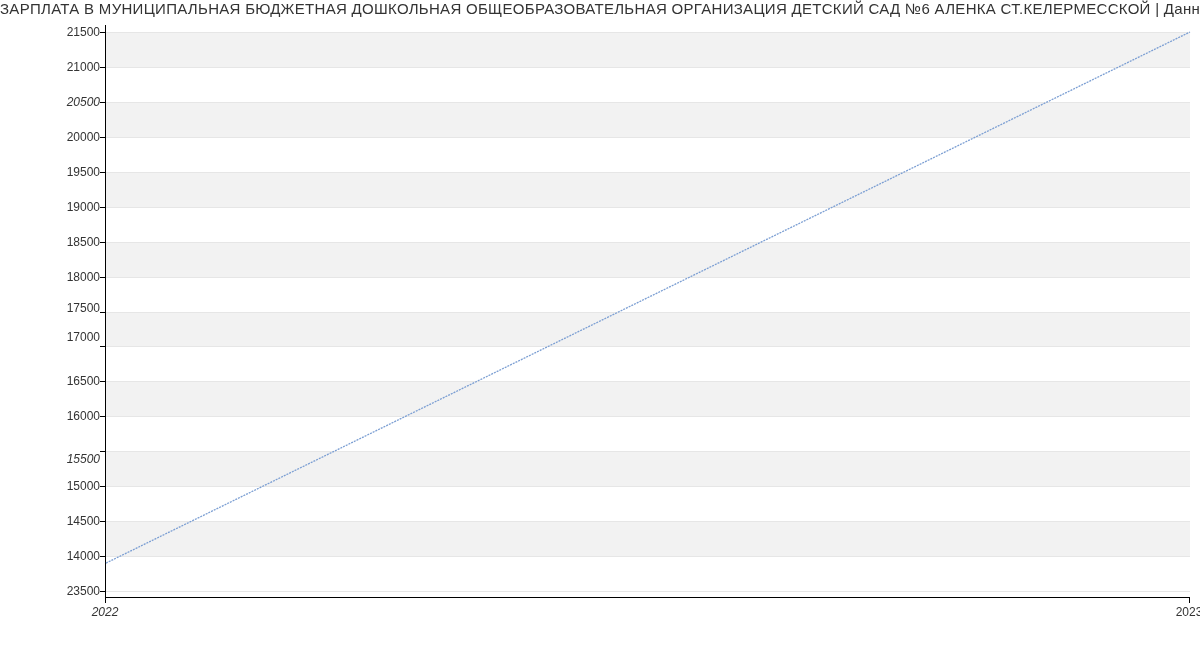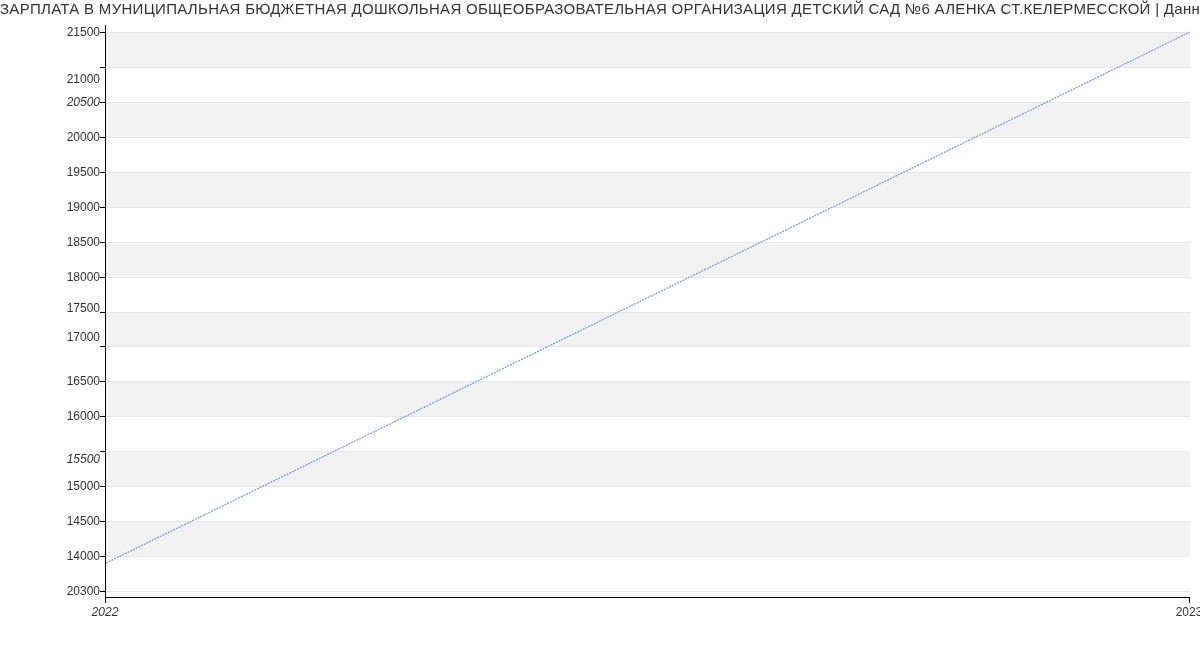--- a/index.html
+++ b/index.html
@@ -124,21 +124,21 @@
       <div class="gridline" style="top: 181.683px;"></div>
       <div class="gridline" style="top: 146.744px;"></div>
       <div class="gridline" style="top: 111.805px;"></div>
       <div class="gridline" style="top: 76.8659px;"></div>
       <div class="gridline" style="top: 41.9268px;"></div>
       <div class="gridline" style="top: 6.9878px;"></div>
       <svg class="series" id="series-svg">
       <path id="line-path" class="line-path" d="M0 538.060975609756 L1084 6.987804878048792 "></path>
     </svg>
   </div>
-<div class="y-tick-label" style="top: 591.012px;">20300</div>
+<div class="y-tick-label" style="top: 591.012px;">23500</div>
     <div class="y-tick-mark" style="top: 591.012px;"></div>
     <div class="y-tick-label" style="top: 556.073px;">14000</div>
     <div class="y-tick-mark" style="top: 556.073px;"></div>
     <div class="y-tick-label" style="top: 521.134px;">14500</div>
     <div class="y-tick-mark" style="top: 521.134px;"></div>
     <div class="y-tick-label" style="top: 486.195px;">15000</div>
     <div class="y-tick-mark" style="top: 486.195px;"></div>
     <div class="y-tick-label" style="top: 459px; font-style: italic;">15500</div>
     <div class="y-tick-mark" style="top: 451.256px;"></div>
     <div class="y-tick-label" style="top: 416.317px;">16000</div>
@@ -154,21 +154,21 @@
     <div class="y-tick-label" style="top: 241.622px;">18500</div>
     <div class="y-tick-mark" style="top: 241.622px;"></div>
     <div class="y-tick-label" style="top: 206.683px;">19000</div>
     <div class="y-tick-mark" style="top: 206.683px;"></div>
     <div class="y-tick-label" style="top: 171.744px;">19500</div>
     <div class="y-tick-mark" style="top: 171.744px;"></div>
     <div class="y-tick-label" style="top: 136.805px;">20000</div>
     <div class="y-tick-mark" style="top: 136.805px;"></div>
     <div class="y-tick-label" style="top: 101.866px; font-style: italic;">20500</div>
     <div class="y-tick-mark" style="top: 101.866px;"></div>
-    <div class="y-tick-label" style="top: 66.9268px; margin-top: 12px;">21000</div>
+    <div class="y-tick-label" style="top: 66.9268px;">21000</div>
     <div class="y-tick-mark" style="top: 66.9268px;"></div>
     <div class="y-tick-label" style="top: 31.9878px;">21500</div>
     <div class="y-tick-mark" style="top: 31.9878px;"></div>
     <div class="x-tick-label" style="left: 105px; font-style: italic;">2022</div>
     <div class="x-tick-mark" style="left: 105px;"></div>
     <div class="x-tick-label" style="left: 1189px;">2023</div>
     <div class="x-tick-mark" style="left: 1189px;"></div>
   </div>
 
 </body></html>

